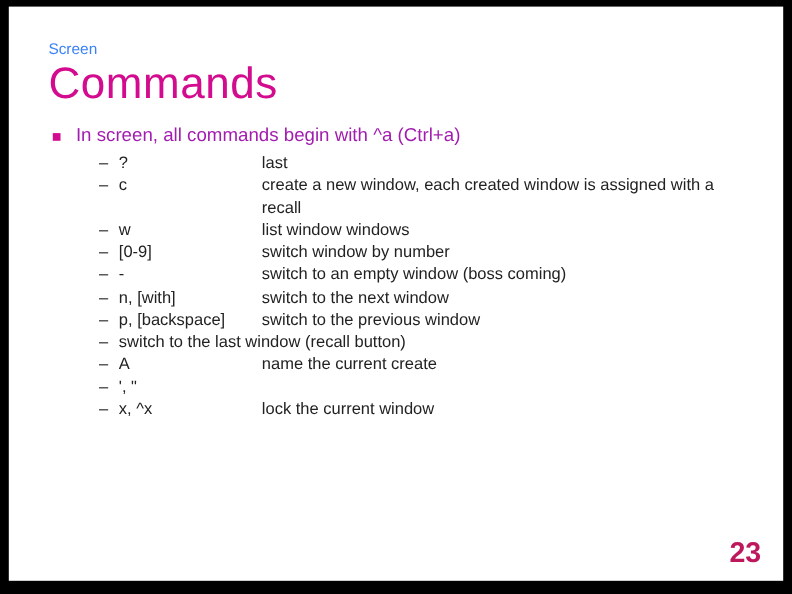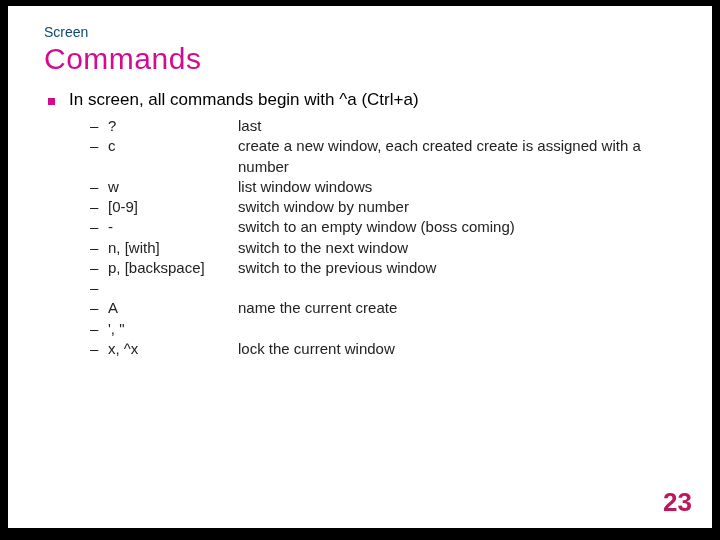--- a/index.html
+++ b/index.html
@@ -14,46 +14,46 @@
     position: relative;
     box-sizing: border-box;
     width: 704px;
     height: 522px;
     margin: 6px 8px;
     background: #fff;
     padding: 14px 28px 0 36px;
   }
   .pretitle {
     font-size: 14px;
-    color: #0c4a6e;
-    margin: 4px 0 2px 0;
+    color: #3b82f6;
+    margin: 16px 0 2px 0;
   }
   .title {
-    font-size: 30px;
+    font-size: 40px;
     font-weight: 400;
     color: #d30b8e; 
     margin: 0 0 14px 0;
     letter-spacing: 0.5px;
   }
   .lead-row {
     display: flex;
     align-items: baseline;
     margin: 0 0 6px 4px;
   }
   .square-bullet {
     width: 7px;
     height: 7px;
     background: #d30b8e;
     flex: 0 0 7px;
     margin-right: 14px;
     margin-top: 6px;
   }
   .lead-text {
     font-size: 17px;
-    color: #000000;
+    color: #a21caf;
   }
   .cmd-list {
     margin-left: 46px;
   }
   .cmd-row {
     display: flex;
     align-items: flex-start;
     line-height: 1.35;
     font-size: 15px;
     color: #222;
@@ -97,21 +97,21 @@
 
   <div class="cmd-list" id="cmd-list">
       <div class="cmd-row">
         <div class="dash">–</div>
         <div class="key-col">?</div>
         <div class="desc-col">last</div>
       </div>
       <div class="cmd-row">
         <div class="dash">–</div>
         <div class="key-col">c</div>
-        <div class="desc-col">create a new window, each created create is assigned with a number</div>
+        <div class="desc-col">create a new window, each created window is assigned with a recall</div>
       </div>
       <div class="cmd-row">
         <div class="dash">–</div>
         <div class="key-col">w</div>
         <div class="desc-col">list window windows</div>
       </div>
       <div class="cmd-row">
         <div class="dash">–</div>
         <div class="key-col">[0-9]</div>
         <div class="desc-col">switch window by number</div>
@@ -126,20 +126,21 @@
         <div class="key-col">n, [with]</div>
         <div class="desc-col">switch to the next window</div>
       </div>
       <div class="cmd-row">
         <div class="dash">–</div>
         <div class="key-col">p, [backspace]</div>
         <div class="desc-col">switch to the previous window</div>
       </div>
       <div class="cmd-row">
         <div class="dash">–</div>
+        <div class="desc-col">switch to the last window (recall button)</div>
       </div>
       <div class="cmd-row">
         <div class="dash">–</div>
         <div class="key-col">A</div>
         <div class="desc-col">name the current create</div>
       </div>
       <div class="cmd-row">
         <div class="dash">–</div>
         <div class="key-col">', "</div>
       </div>

